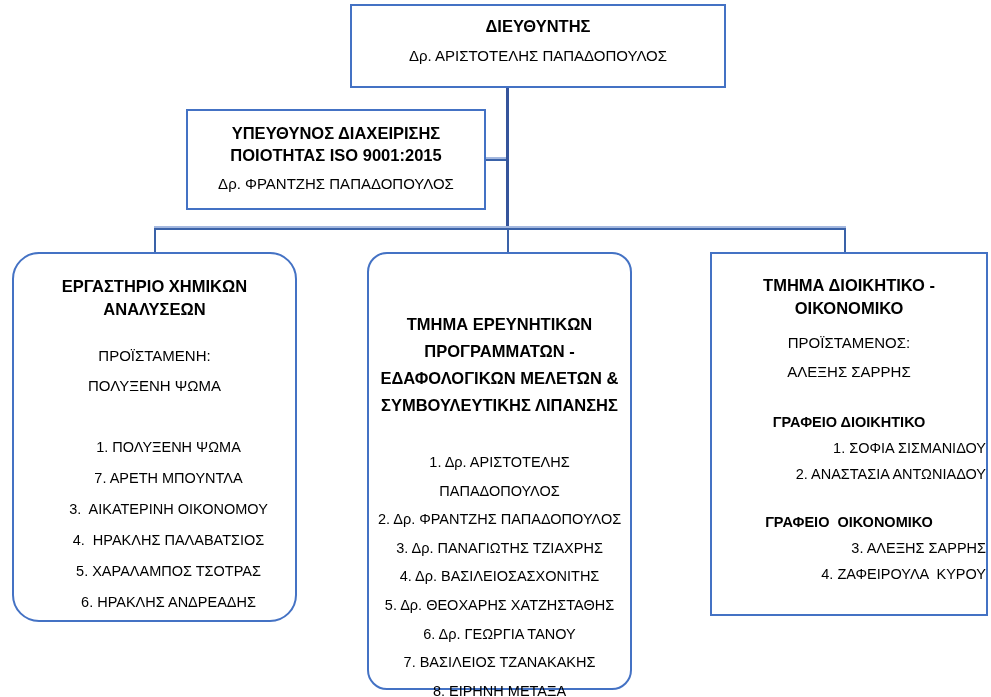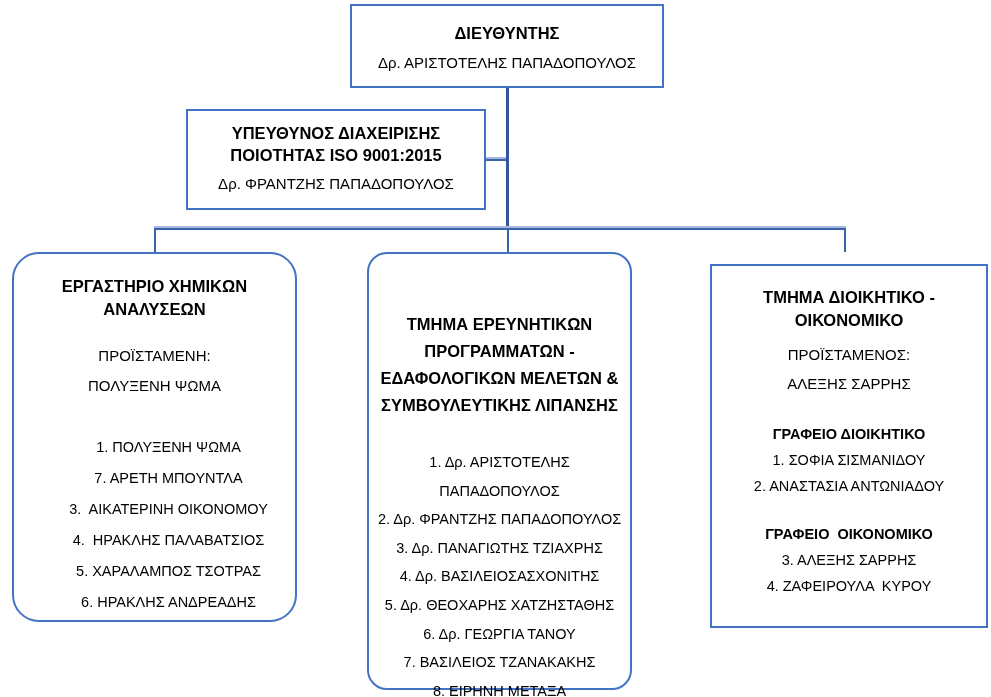--- a/index.html
+++ b/index.html
@@ -41,46 +41,46 @@
   .office-label {
     font-weight: bold;
     font-size: 14.5px;
     white-space: pre-wrap;
   }
   .member {
     font-size: 14.5px;
     white-space: pre-wrap;
   }
 
-  .director-box { left: 350px; top: 4px; width: 314px; height: 84px; padding-top: 16px; }
+  .director-box { left: 350px; top: 4px; width: 376px; height: 84px; padding-top: 9px; }
   .director-box .box-name { margin-top: 9px; }
 
   .iso-box { left: 186px; top: 109px; width: 300px; height: 101px; padding-top: 11px; }
   .iso-box .box-title { line-height: 22px; }
   .iso-box .box-name { margin-top: 9px; }
 
   .lab-box { left: 12px; top: 252px; width: 285px; height: 370px; border-radius: 27px; }
   .lab-box .box-title { margin-top: 21px; }
   .lab-box .head-label { margin-top: 26px; }
   .lab-box .head-name { margin-top: 13px; }
   .lab-box .member-list { margin-top: 38px; margin-left: 28px; }
   .lab-box .member { line-height: 31px; }
 
   .research-box { left: 367px; top: 252px; width: 265px; height: 438px; border-radius: 20px; }
   .research-box .box-title { margin-top: 57px; line-height: 27px; }
   .research-box .member-list { margin-top: 29px; }
   .research-box .member { line-height: 28.6px; }
 
-  .admin-box { left: 710px; top: 264px; width: 278px; height: 364px; }
+  .admin-box { left: 710px; top: 252px; width: 278px; height: 364px; }
   .admin-box .box-title { margin-top: 20px; }
   .admin-box .head-label { margin-top: 14px; }
   .admin-box .head-name { margin-top: 12px; }
   .admin-box .office-label-admin { margin-top: 34px; }
   .admin-box .member { line-height: 25.5px; }
-  .admin-box .member-list { margin-top: 6px; }
+  .admin-box .member-list { margin-top: 6px; text-align: right; }
   .admin-box .office-label-finance { margin-top: 27px; }
 
   
   .conn { position: absolute; }
   .conn-v-main {
     left: 506px; top: 88px; width: 3px; height: 141px;
     background: #35549B;
   }
   .conn-stub {
     left: 486px; top: 157px; width: 20px; height: 4px;

